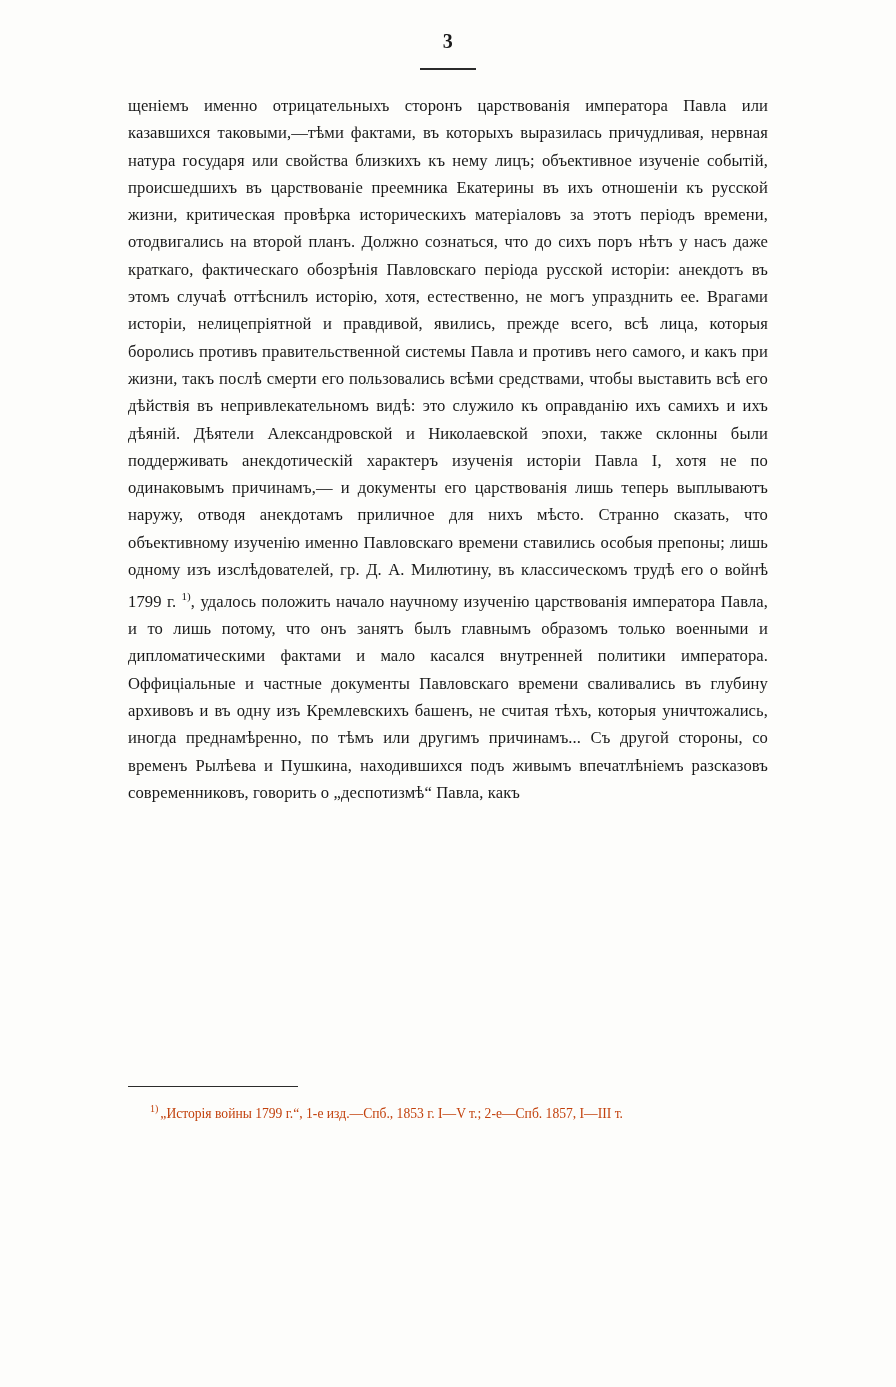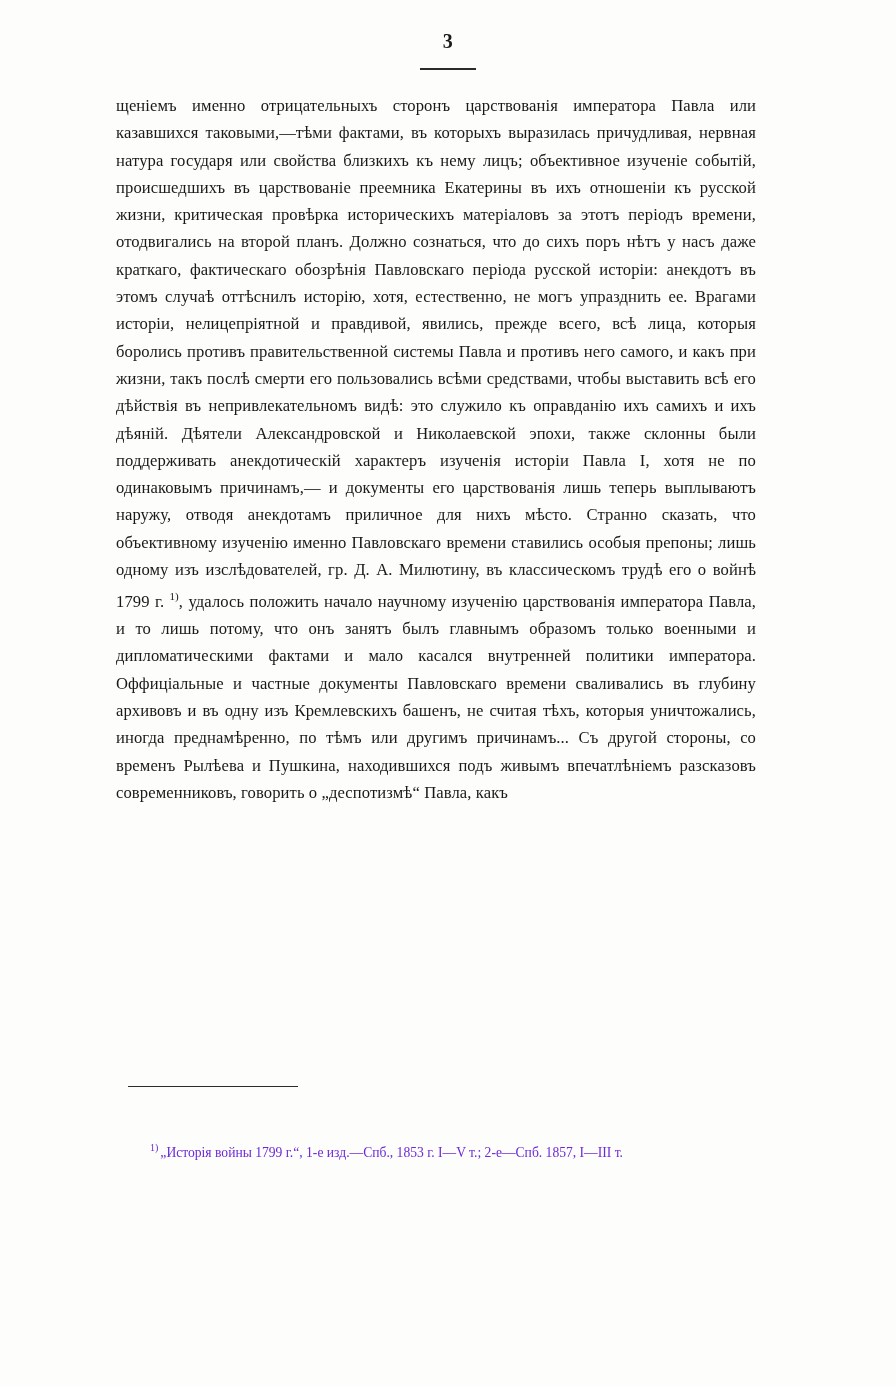--- a/index.html
+++ b/index.html
@@ -37,21 +37,21 @@
     top: 68px;
     left: 50%;
     transform: translateX(-50%);
     width: 56px;
     height: 0;
     border-top: 2px solid #2b2b2b;
   }
   .body-text {
     position: absolute;
     top: 92px;
-    left: 116px;
+    left: 128px;
     width: 640px;
     font-size: 16.6px;
     line-height: 27.3px;
     text-align: justify;
     text-justify: inter-word;
     color: #191919;
     letter-spacing: 0.1px;
   }
   .body-text p {
     margin: 0;
@@ -70,22 +70,21 @@
     border-top: 1.6px solid #2b2b2b;
   }
   .footnote {
     position: absolute;
     top: 1098px;
     left: 128px;
     width: 640px;
     font-size: 13.6px;
     line-height: 22px;
     text-align: justify;
-    color: #6d28d9;
-    margin-top: 39px;
+    color: #c2410c;
   }
   .footnote .marker {
     vertical-align: super;
     font-size: 10px;
     margin-right: 2px;
   }
   .footnote-indent {
     display: inline-block;
     width: 22px;
   }

